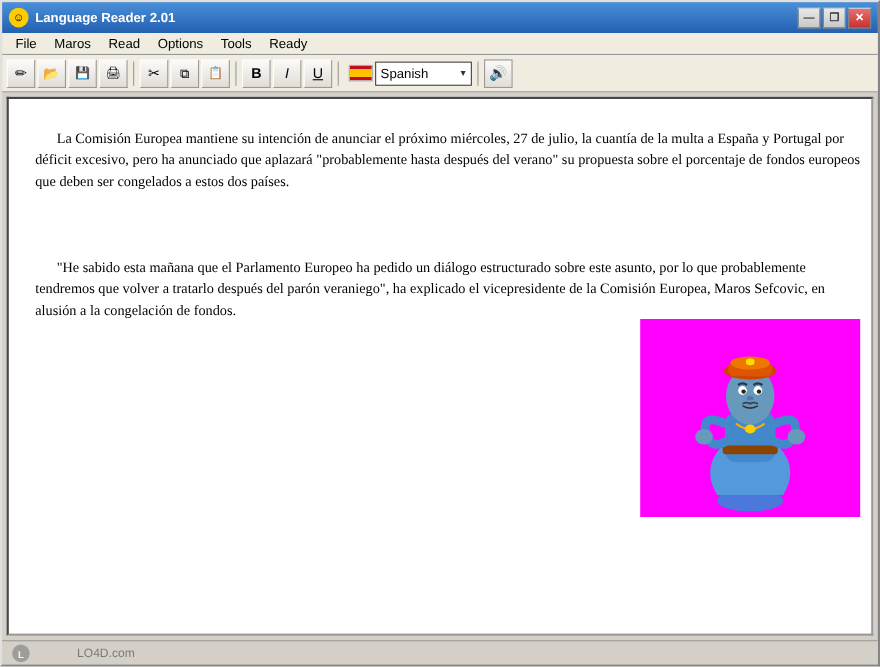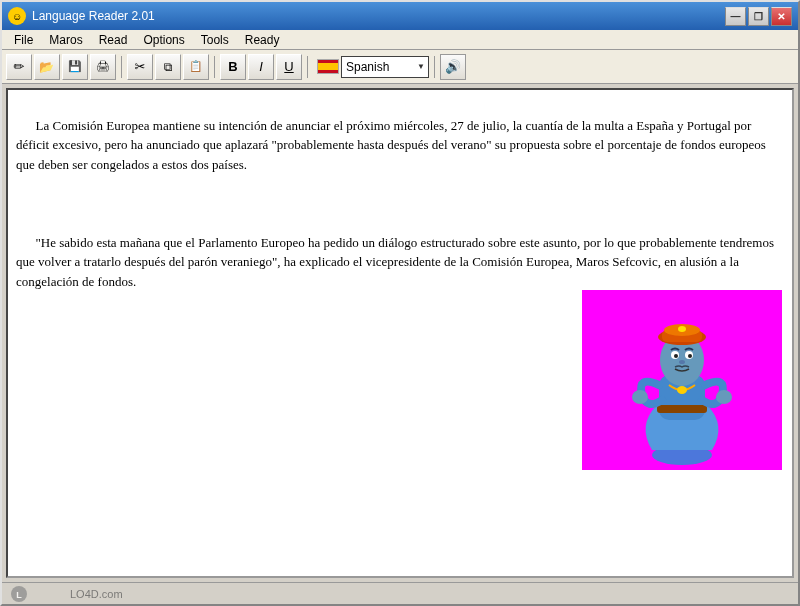--- a/index.html
+++ b/index.html
@@ -44,21 +44,21 @@
       flex-shrink: 0;
       display: flex;
       align-items: center;
       justify-content: center;
       font-size: 10px;
     }
 
     .title-bar-text {
       color: white;
       font-size: 12px;
-      font-weight: normal;
+      font-weight: bold;
       flex: 1;
     }
 
     .title-bar-buttons {
       display: flex;
       gap: 2px;
     }
 
     .title-btn {
       width: 21px;
@@ -220,20 +220,21 @@
 
     
     .content-area {
       flex: 1;
       background: white;
       margin: 4px;
       border: 2px inset #999;
       position: relative;
       overflow: hidden;
       display: flex;
+      padding-left: 16px;
     }
 
     .text-content {
       padding: 6px 8px;
       font-size: 13px;
       line-height: 1.5;
       color: #000;
       font-family: 'Times New Roman', Times, serif;
       flex: 1;
       white-space: pre-wrap;

